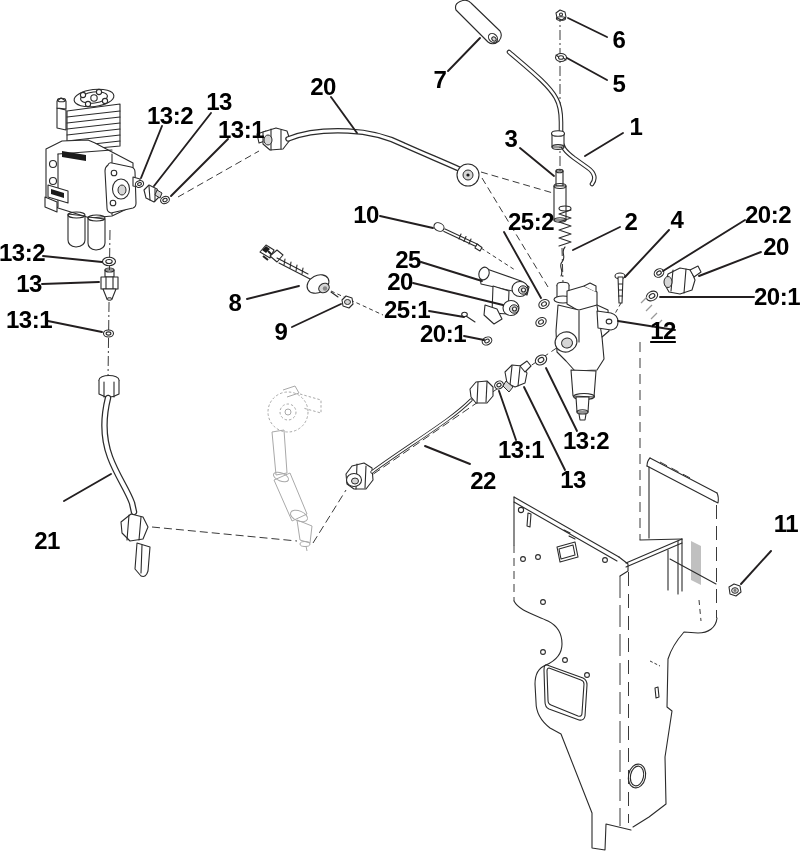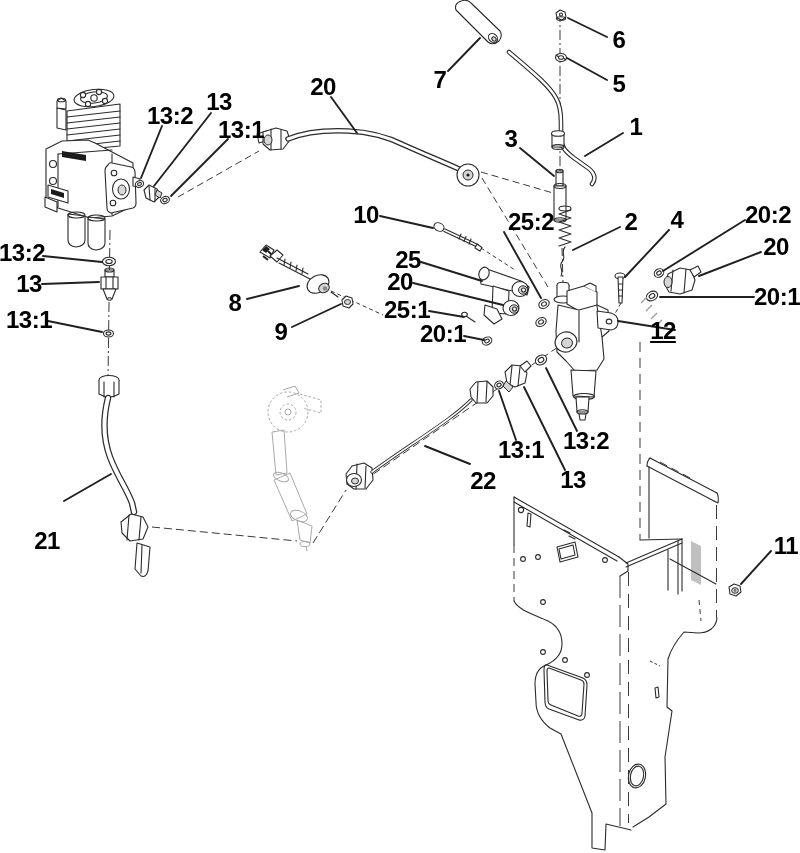--- a/index.html
+++ b/index.html
@@ -427,15 +427,15 @@
       <div class="callout" style="left: 22px; top: 253px;">13:2</div>
       <div class="callout" style="left: 29px; top: 284px;">13</div>
       <div class="callout" style="left: 29px; top: 320px;">13:1</div>
       <div class="callout" style="left: 235px; top: 303px;">8</div>
       <div class="callout" style="left: 281px; top: 332px;">9</div>
       <div class="callout" style="left: 47px; top: 507px; margin-top: 34px;">21</div>
       <div class="callout" style="left: 483px; top: 471px; margin-top: 10px;">22</div>
       <div class="callout" style="left: 521px; top: 450px;">13:1</div>
       <div class="callout" style="left: 573px; top: 480px;">13</div>
       <div class="callout" style="left: 586px; top: 441px;">13:2</div>
-      <div class="callout" style="left: 786px; top: 546px;">11</div>
+      <div class="callout" style="left: 786px; top: 524px;">11</div>
     </div>
 </div>
 
 </body></html>

